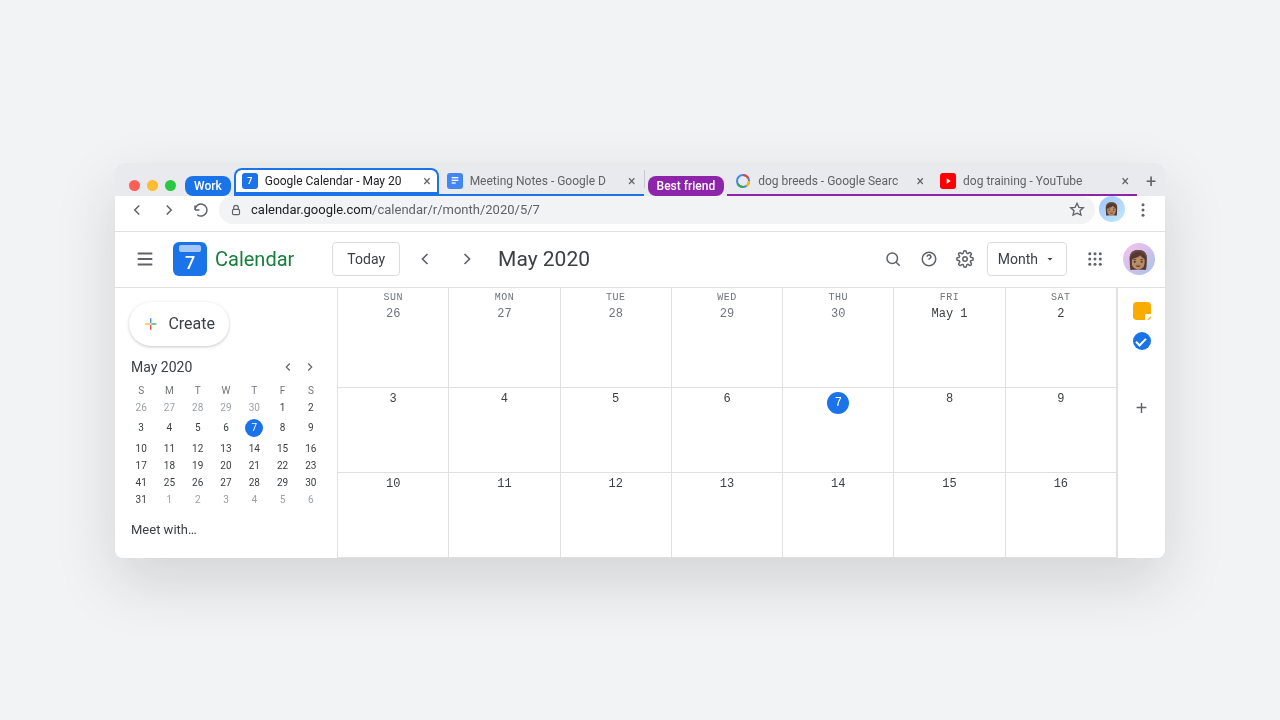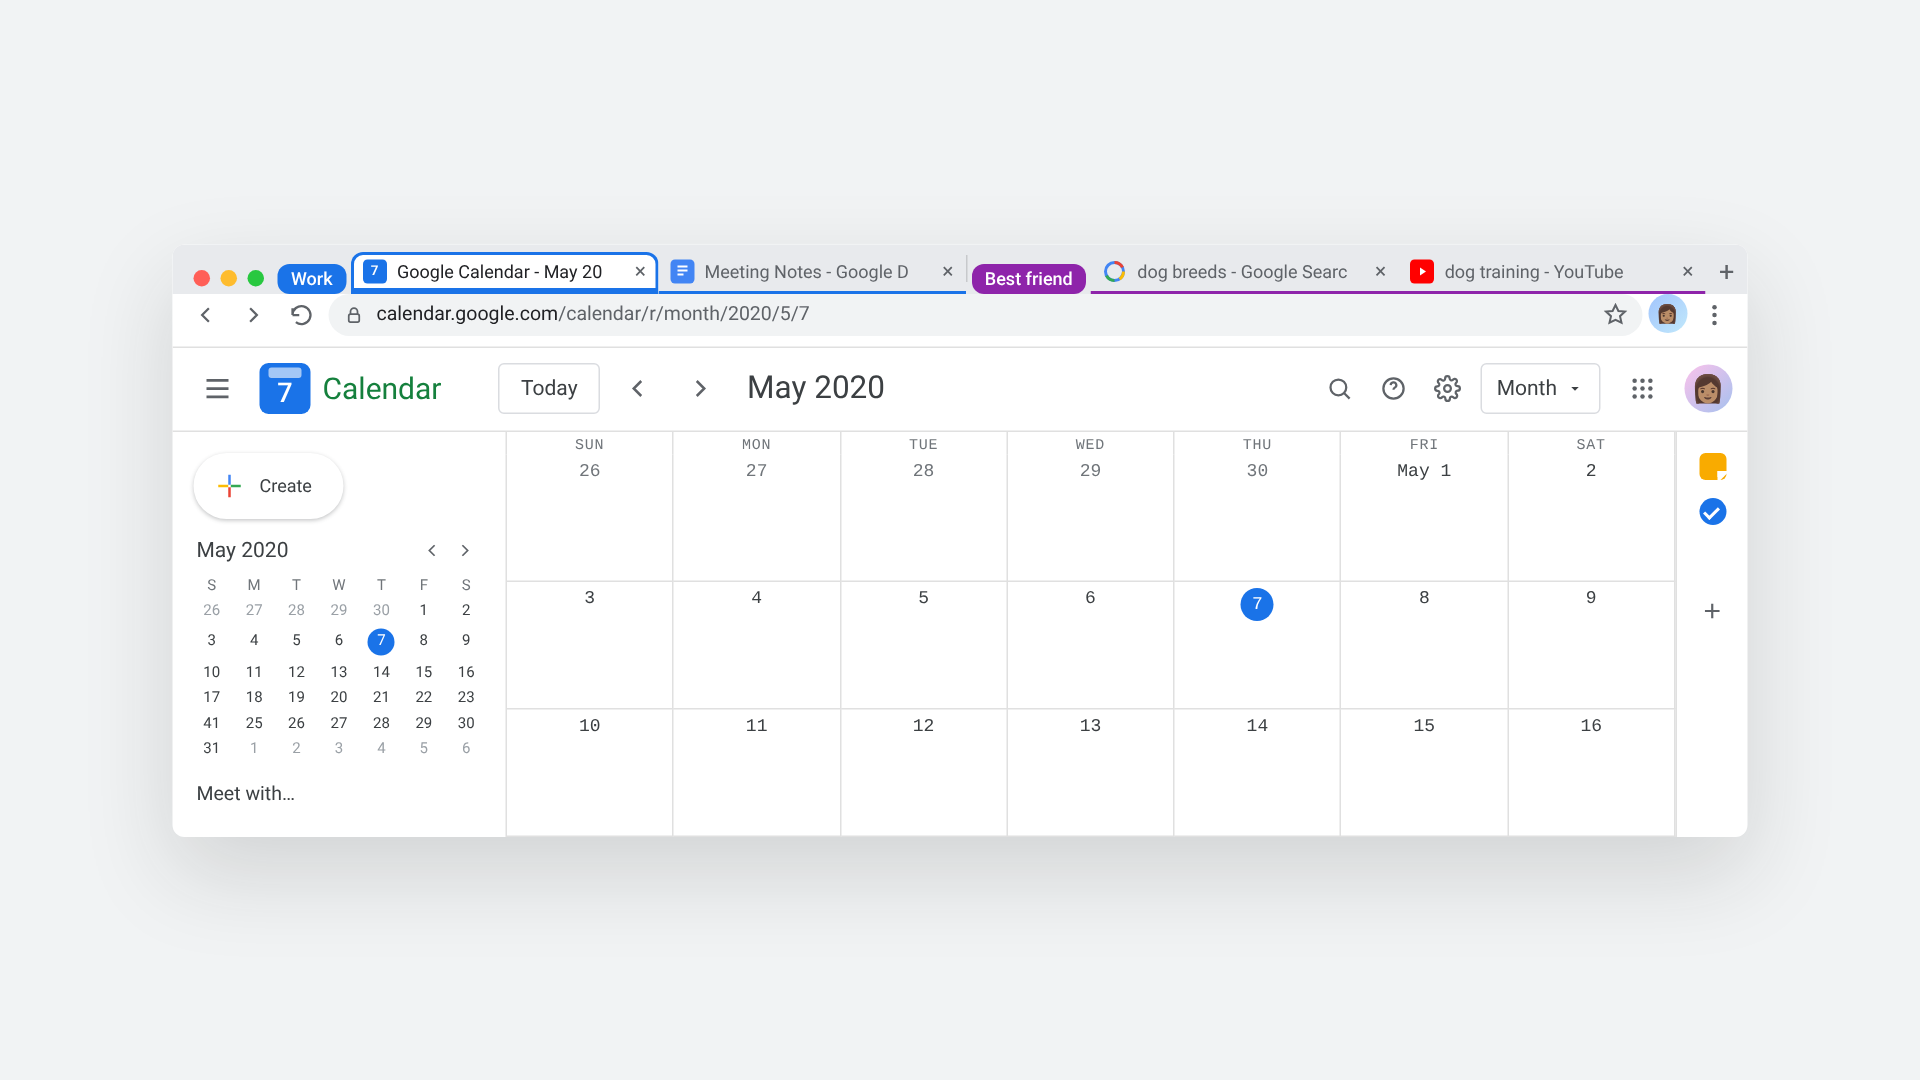--- a/index.html
+++ b/index.html
@@ -177,21 +177,21 @@
   .avatar-lg::after {content:"👩🏽"; font-size:18px;}
 
   
   .body { flex:1; display:flex; overflow:hidden;}
   .sidebar { width:222px; padding:8px 12px 0 12px;}
   .create-btn {
     margin:6px 0 10px 2px;
     height:44px; width:100px; border-radius:24px;
     box-shadow:0 1px 3px rgba(60,64,67,.3);
     display:flex; align-items:center; gap:10px; padding:0 14px;
-    font-size:12px; color:#3c4043; background:#fff;
+    font-size:16px; color:#3c4043; background:#fff;
   }
   .plus-multi { width:20px; height:20px;}
   .mini-cal-head { display:flex; align-items:center; margin:8px 4px 4px 4px; font-size:14px;}
   .mini-cal-head .spacer { flex:1;}
   .mini-cal-head .chev{ width:22px; height:22px; color:#5f6368; display:flex;align-items:center;justify-content:center;}
   table.mini { width:100%; border-collapse:collapse; font-size:10px;}
   table.mini th { font-weight:400; color:#70757a; width:14.28%; padding:3px 0;}
   table.mini td { text-align:center; color:#3c4043; padding:3px 0;}
   table.mini td.muted { color:#9aa0a6;}
   table.mini td .sel { display:inline-flex; width:18px; height:18px; border-radius:50%; background:#1a73e8; color:#fff; align-items:center; justify-content:center;}

